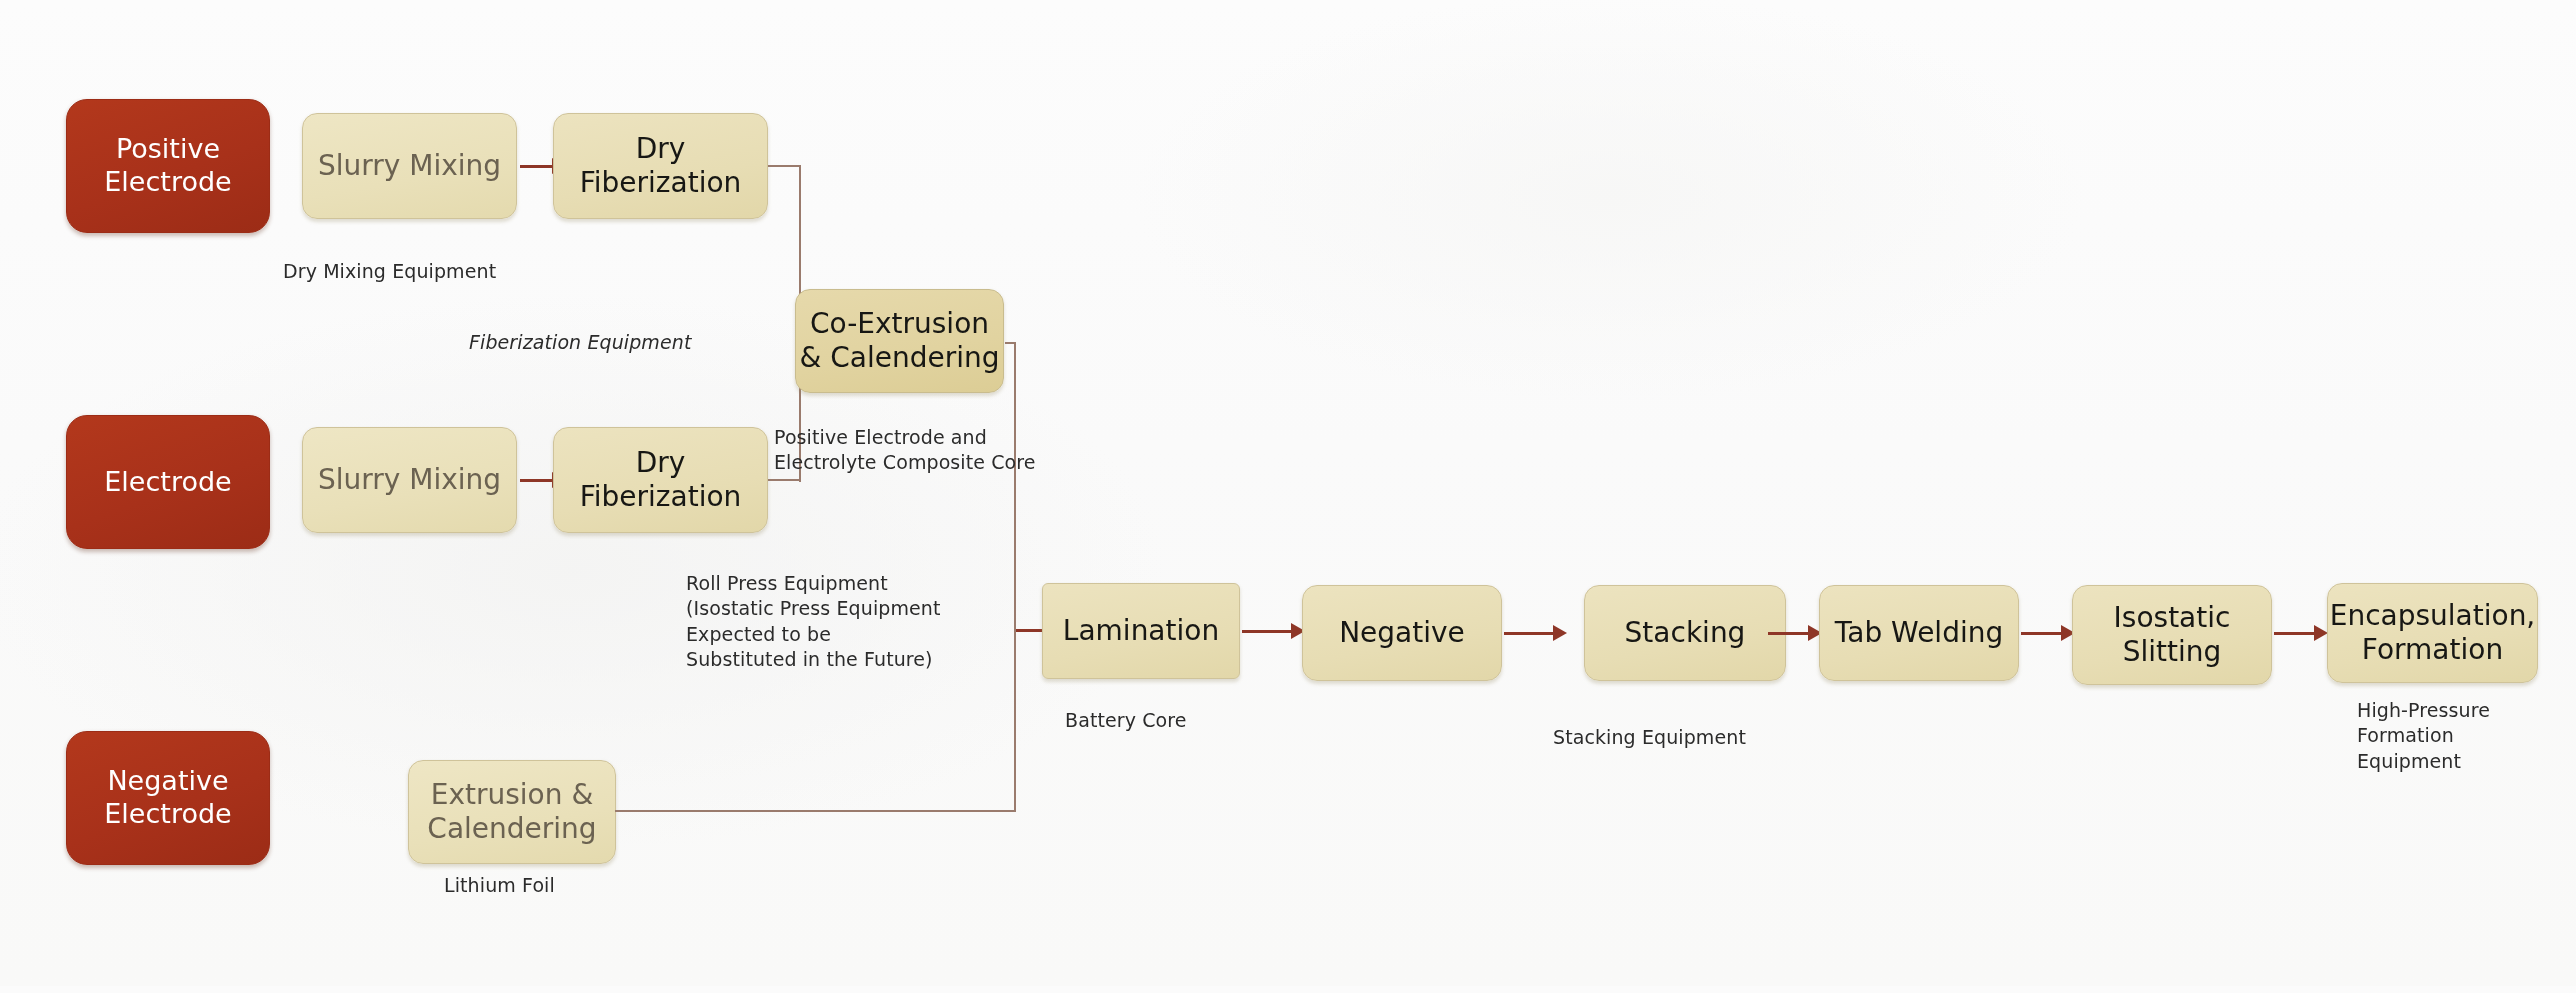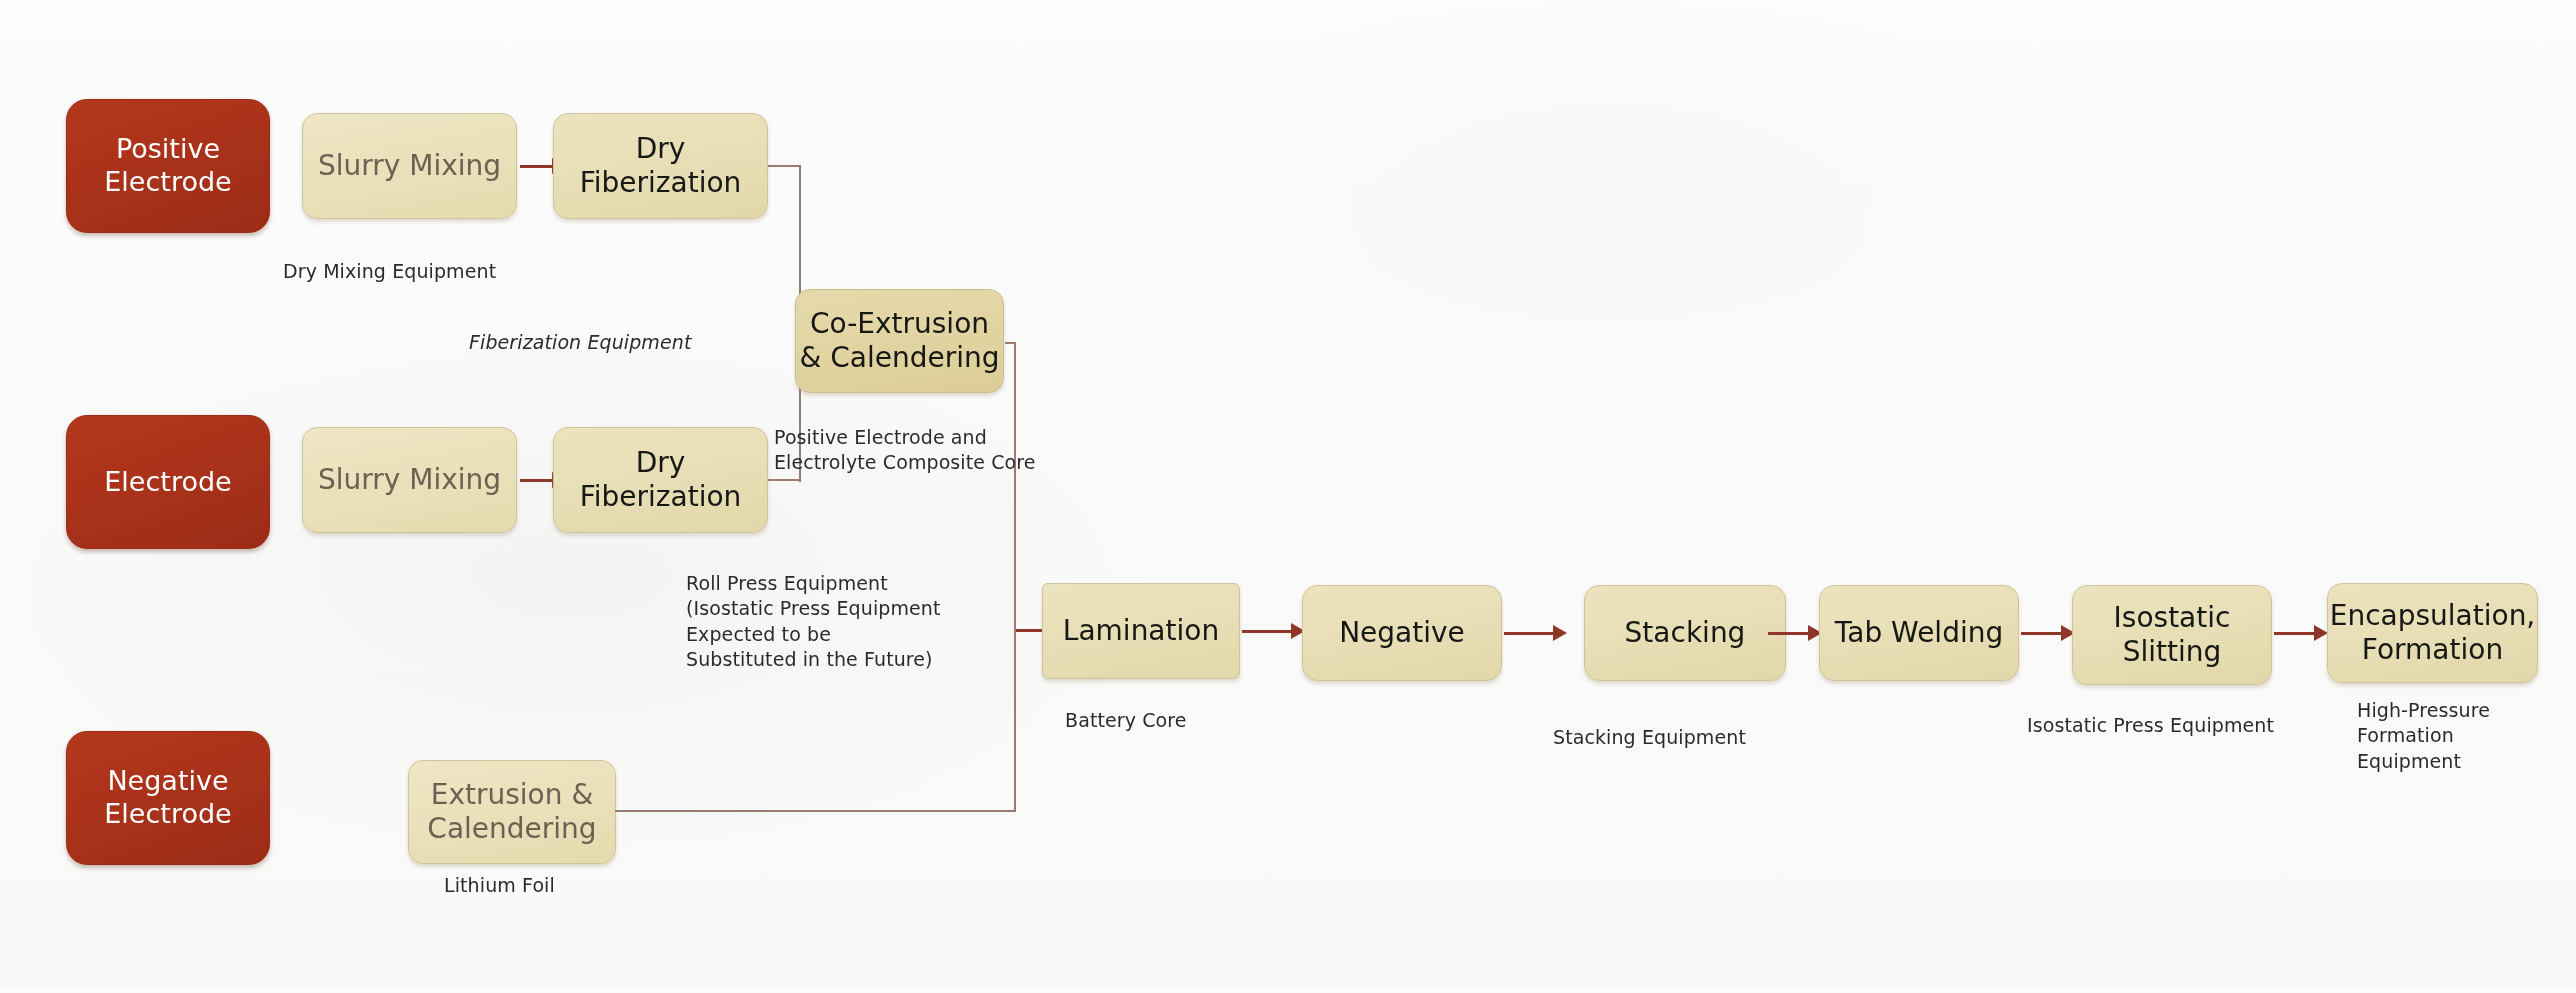--- a/index.html
+++ b/index.html
@@ -216,20 +216,19 @@
 (Isostatic Press Equipment
 Expected to be
 Substituted in the Future)</div>
 
   <div class="caption" style="left:444px; top:873px;">Lithium Foil</div>
 
   <div class="caption" style="left:1065px; top:708px;">Battery Core</div>
 
   <div class="caption" style="left:1553px; top:683px;margin-top:42px;">Stacking Equipment</div>
 
-  <div class="caption" style="left:2027px; top:713px;">Isostatic Press Equipment</div>
 
   <div class="caption" style="left:2357px; top:698px;">High-Pressure
 Formation
 Equipment</div>
 
 </div>
 
 
 </body></html>

